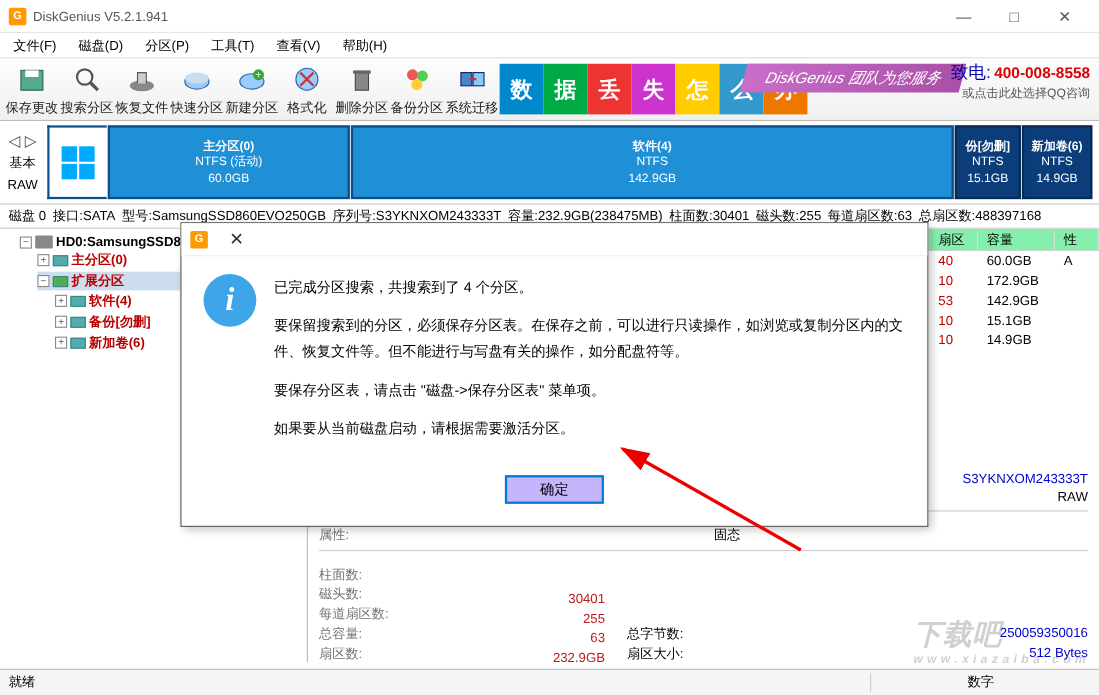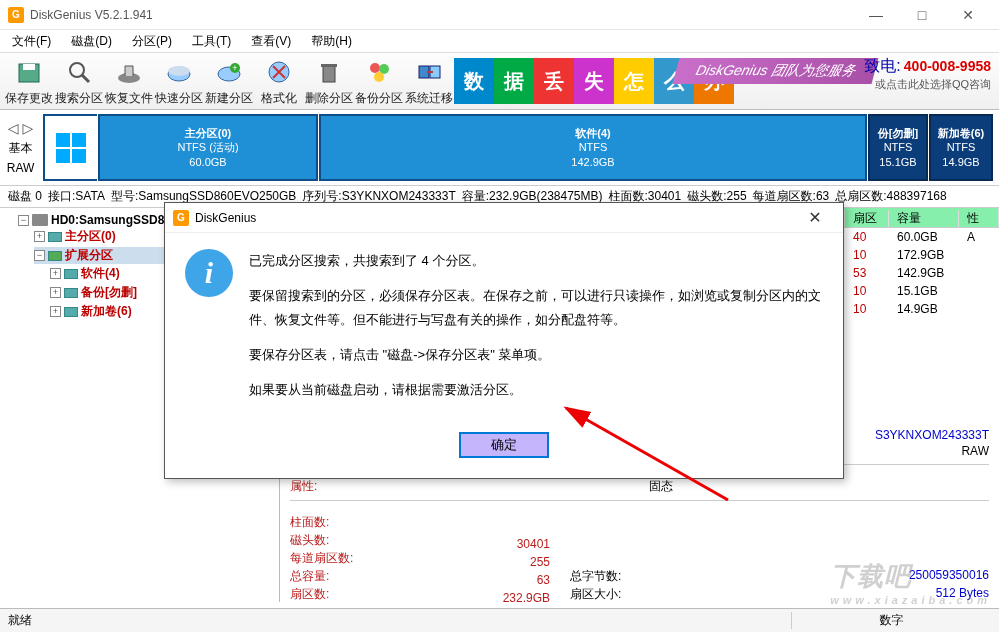--- a/index.html
+++ b/index.html
@@ -60,21 +60,21 @@
 
 .detailpanel { flex:1; position:relative; overflow:hidden; }
 .gridhead { position:absolute; right:0; top:0; display:flex; font-size:12px; background:#86efac; border-bottom:1px solid #ccc; height:20px; align-items:flex-end;}
 .gridhead span { padding:0 8px; border-right:1px solid #ddd;}
 .gridbody { position:absolute; right:0; top:20px; font-size:12px;}
 .gridbody .row { display:flex; height:18px; align-items:center;}
 .gridbody .row span { padding:0 8px; text-align:left;}
 
 .props { position:absolute; left:10px; top:220px; right:10px; font-size:12px; }
 .props .prow { display:flex; height:18px; }
-.props .plabel { width:120px; color:#b91c1c;}
+.props .plabel { width:120px; color:#737373;}
 .props .pval { color:#b91c1c; width:160px; text-align:right; padding-right:20px;margin-top:23px;}
 .props .plabel2 { width:100px; color:#000;}
 .props .pval2 { color:#00c; flex:1; text-align:right;}
 .props .divider { height:10px; border-top:1px solid #ccc; margin:4px 0;}
 
 
 .statusbar { position:absolute; bottom:0; left:0; right:0; height:24px; border-top:1px solid #bbb; display:flex; align-items:center; padding:0 8px; font-size:12px; background:#f5f5f5;}
 .statusbar .sbleft { flex:1;}
 .statusbar .sbright { width:200px; text-align:center; border-left:1px solid #ccc;}
 
@@ -214,21 +214,21 @@
         <div class="blk" style="background: rgb(0, 136, 204);">数</div>
         <div class="blk" style="background: rgb(0, 170, 68);">据</div>
         <div class="blk" style="background: rgb(238, 51, 51);">丢</div>
         <div class="blk" style="background: rgb(204, 51, 204);">失</div>
         <div class="blk" style="background: rgb(255, 204, 0);">怎</div>
         <div class="blk" style="background: rgb(51, 153, 204);">么</div>
         <div class="blk" style="background: rgb(238, 119, 0);">办</div>
       </div>
     <div class="ribbon">DiskGenius 团队为您服务</div>
     <div class="phone">
-      <div><span class="pre">致电:</span> <span class="tel">400-008-9958</span></div>
+      <div><span class="pre">致电:</span> <span class="tel">400-008-8558</span></div>
       <div class="sub">或点击此处选择QQ咨询</div>
     </div>
   </div>
 </div>
 
 <div class="diskmaprow">
   <div class="left">
     <div class="arrows">◁ ▷</div>
     <div class="lbl">基本</div>
     <div class="lbl">RAW</div>
@@ -417,21 +417,20 @@
 </div>
 
 <div class="wmark">
   <span>下载吧</span>
   <span class="sub">www.xiazaiba.com</span>
 </div>
 
 <div class="dialog-backdrop">
   <div class="dialog-title">
     <div class="dicon">G</div>
-    <div class="dt">DiskGenius</div>
     <div class="dclose">✕</div>
   </div>
   <div class="dialog-body">
     <div class="iicon">i</div>
     <div class="msg">
       <p>已完成分区搜索，共搜索到了 4 个分区。</p>
       <p>要保留搜索到的分区，必须保存分区表。在保存之前，可以进行只读操作，如浏览或复制分区内的文件、恢复文件等。但不能进行与写盘有关的操作，如分配盘符等。</p>
       <p>要保存分区表，请点击 "磁盘-&gt;保存分区表" 菜单项。</p>
       <p>如果要从当前磁盘启动，请根据需要激活分区。</p>
     </div>

